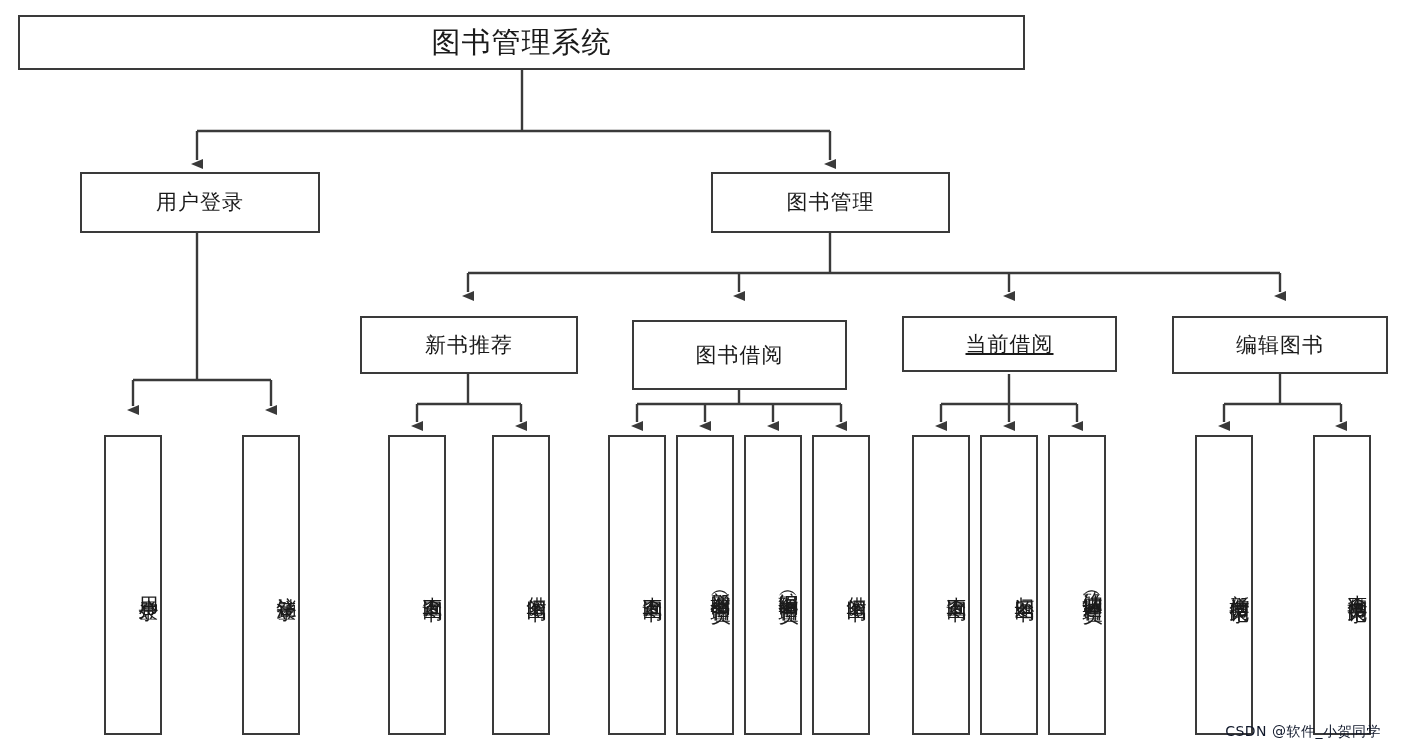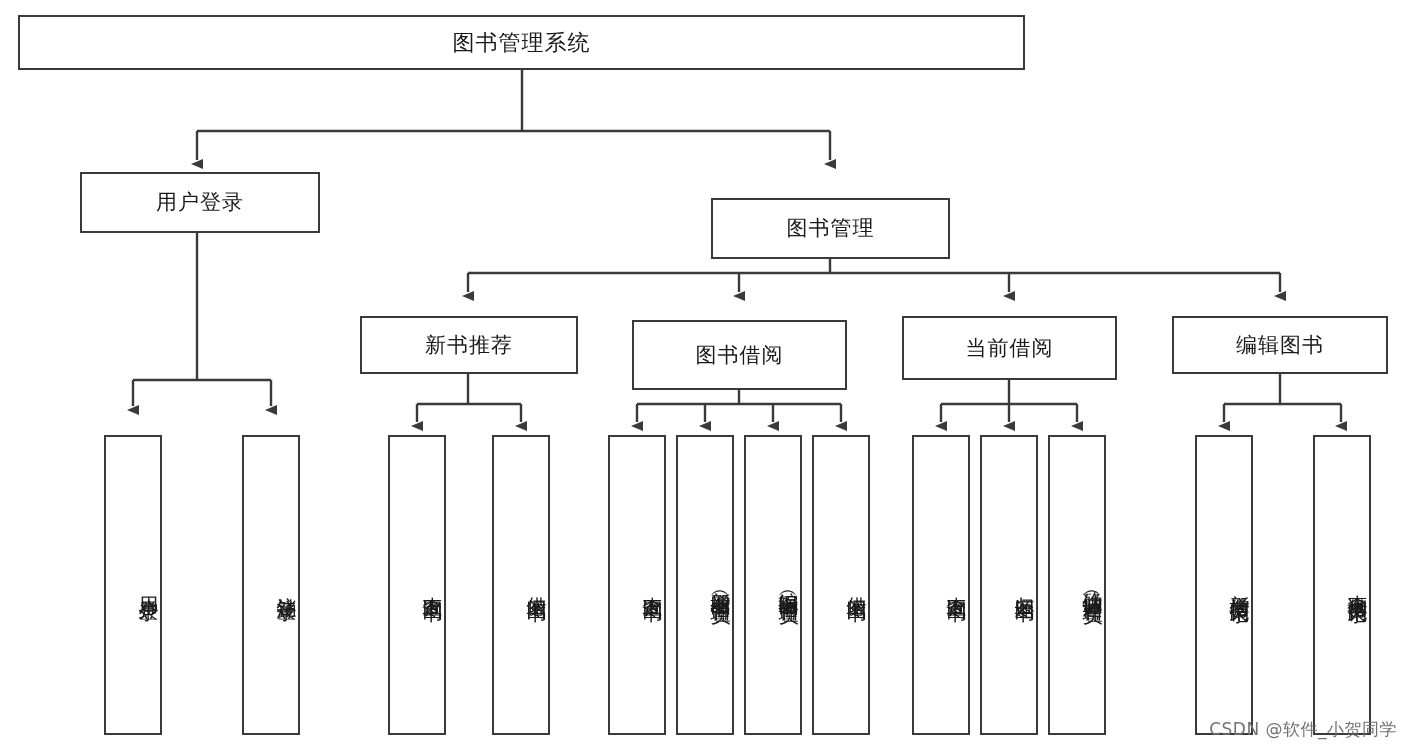--- a/index.html
+++ b/index.html
@@ -26,21 +26,21 @@
     align-items: center;
     justify-content: center;
     color: #1a1a1a;
   }
   .node.horiz {
     font-size: 21px;
     line-height: 1.25;
     letter-spacing: 1px;
   }
   .node.root {
-    font-size: 22px;
+    font-size: 29px;
   }
   .node.vert {
     writing-mode: vertical-rl;
     text-orientation: upright;
     font-size: 20px;
     line-height: 1.18;
     letter-spacing: 2px;
     padding: 12px 0;
     align-items: flex-start;
     justify-content: center;
@@ -54,24 +54,24 @@
   svg.edges {
     position: absolute;
     left: 0;
     top: 0;
     width: 1405px;
     height: 747px;
     pointer-events: none;
   }
   .watermark {
     position: absolute;
-    right: 8px;
+    right: 24px;
     bottom: 6px;
-    font-size: 17px;
-    color: #737373;
+    font-size: 14px;
+    color: #0f172a;
     letter-spacing: 0.5px;
     white-space: nowrap;
   }
 </style>
 </head>
 <body>
 
 <div id="canvas">
 
   <svg class="edges" viewBox="0 0 1405 747" xmlns="http://www.w3.org/2000/svg">
@@ -124,31 +124,31 @@
     </g>
   </svg>
 
   <div class="node horiz root" style="left:18px; top:15px; width:1007px; height:55px;">
     <span>图书管理系统</span>
   </div>
 
   <div class="node horiz" style="left:80px; top:172px; width:240px; height:61px;">
     <span>用户登录</span>
   </div>
-  <div class="node horiz" style="left:711px; top:172px; width:239px; height:61px;margin-top:26px;">
+  <div class="node horiz" style="left:711px; top:172px; width:239px; height:61px;">
     <span>图书管理</span>
   </div>
 
   <div class="node horiz" style="left:360px; top:316px; width:218px; height:58px;justify-content:center;">
     <span>新书推荐</span>
   </div>
   <div class="node horiz" style="left:632px; top:320px; width:215px; height:70px;">
     <span>图书借阅</span>
   </div>
-  <div class="node horiz" style="left:902px; top:316px; width:215px; height:64px;">
+  <div class="node horiz" style="left:902px; top:316px; width:215px; height:56px;text-decoration:underline;">
     <span>当前借阅</span>
   </div>
   <div class="node horiz" style="left:1172px; top:316px; width:216px; height:58px;">
     <span>编辑图书</span>
   </div>
 
   <div class="node vert" style="left:104px; top:435px; width:58px; height:300px;">
     <span class="vlabel">用户登录</span>
   </div>
   <div class="node vert" style="left:242px; top:435px; width:58px; height:300px;">

